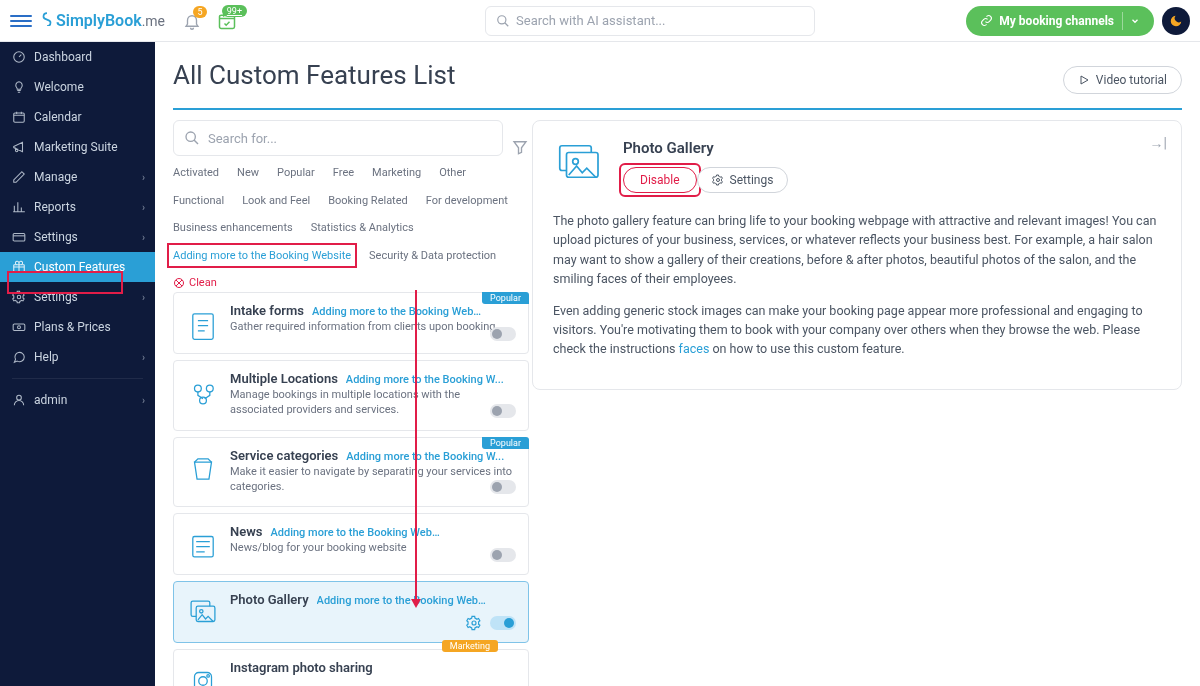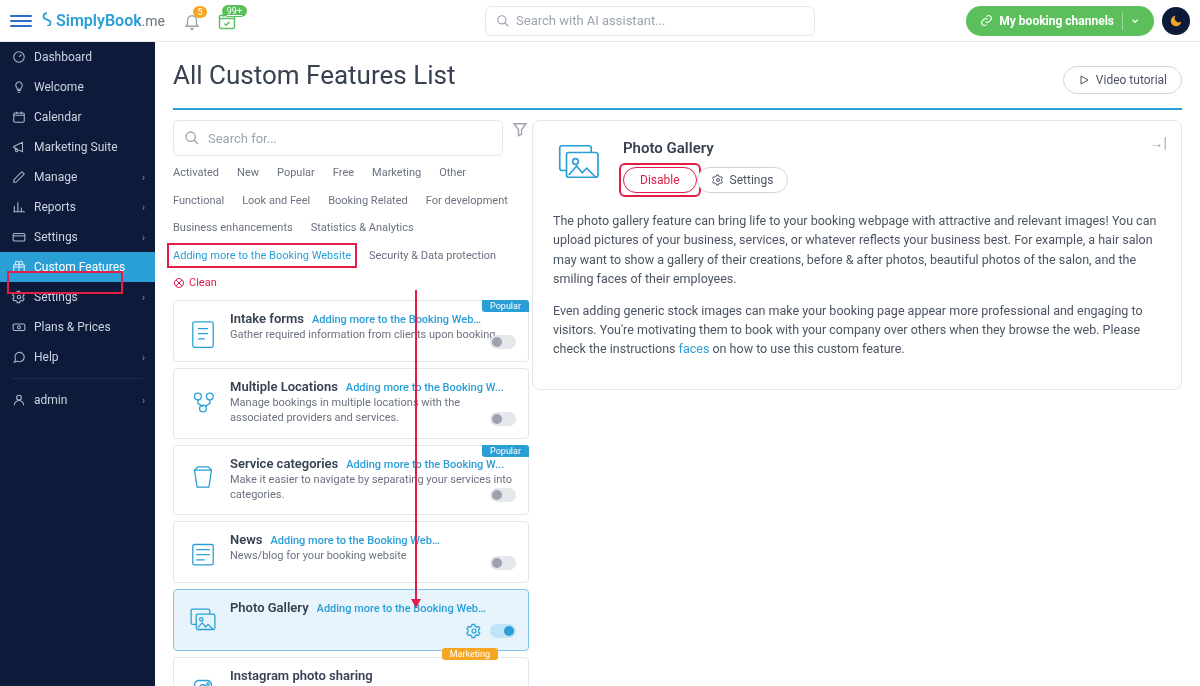--- a/index.html
+++ b/index.html
@@ -34,25 +34,25 @@
 .main { position: absolute; left: 155px; right: 0; top: 42px; bottom: 0; background: #fff; padding: 18px 18px 0 18px; overflow: hidden; }
 .page-title { font-size: 26px; font-weight: 400; color: #374151; margin-bottom: 10px; }
 .title-row { display: flex; align-items: center; justify-content: space-between; }
 .title-btns { display: flex; gap: 8px; }
 .pill-btn { border: 1px solid #d1d5db; border-radius: 16px; padding: 6px 14px; font-size: 12px; color: #4b5563; display: flex; align-items: center; gap: 6px; cursor: pointer; background: #fff; }
 .title-divider { height: 2px; background: #2a9fd6; margin-top: 8px; margin-bottom: 10px; }
 
 .left-col { width: 356px; float: left; }
 .right-col { width: 650px; float: right; }
 
-.search-row { display: flex; gap: 8px; align-items: flex-start; margin-bottom: 8px; }
+.search-row { display: flex; gap: 8px; align-items: flex-end; margin-bottom: 8px; }
 .search-box { flex: 1; height: 36px; border: 1px solid #e5e7eb; border-radius: 6px; display: flex; align-items: center; padding: 0 10px; gap: 8px; color: #9ca3af; font-size: 13px; }
 .filter-icon { width: 18px; height: 18px; color: #9ca3af; cursor: pointer; }
 
-.filter-tags { display: flex; flex-wrap: wrap; gap: 10px 18px; font-size: 11px; color: #6b7280; margin-bottom: 8px; line-height: 1.6; }
+.filter-tags { display: flex; flex-wrap: wrap; gap: 10px 18px; font-size: 11px; color: #6b7280; line-height: 1.6; }
 .filter-tags span { cursor: pointer; }
 .filter-tags .active-tag { color: #2a9fd6; }
 .filter-tags .clean { color: #e11d48; display: flex; align-items: center; gap: 4px; }
 .highlight-tag { border: 2px solid #e11d48; padding: 2px 4px; margin: -4px -6px; }
 
 .features-list { }
 .feature-card { border: 1px solid #e5e7eb; border-radius: 4px; padding: 10px 12px 12px 12px; margin-bottom: 6px; background: #fff; position: relative; display: flex; gap: 10px; }
 .feature-card.selected { background: #e8f4fb; border-color: #7fc3e8; }
 .feature-icon { width: 34px; height: 34px; flex-shrink: 0; color: #2a9fd6; margin-top: 4px; }
 .feature-body { flex: 1; min-width: 0; }

